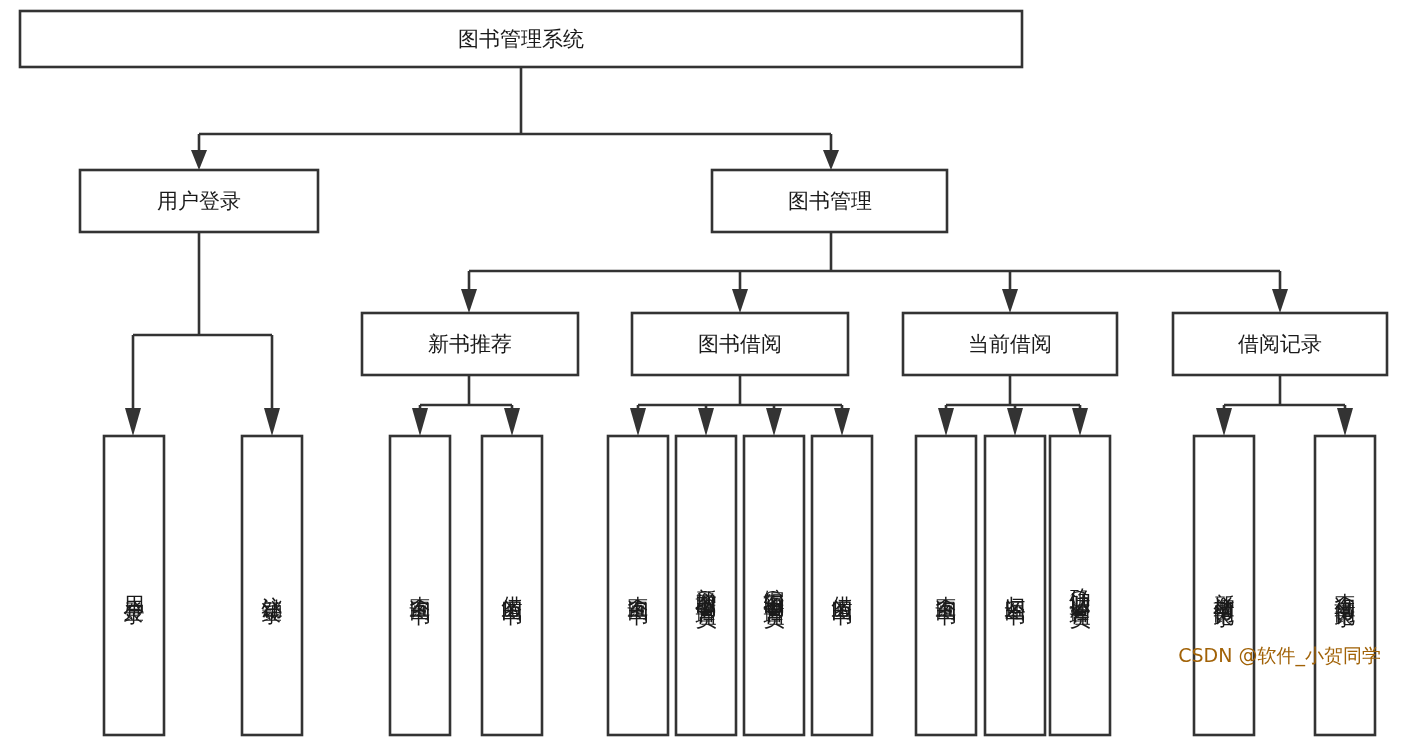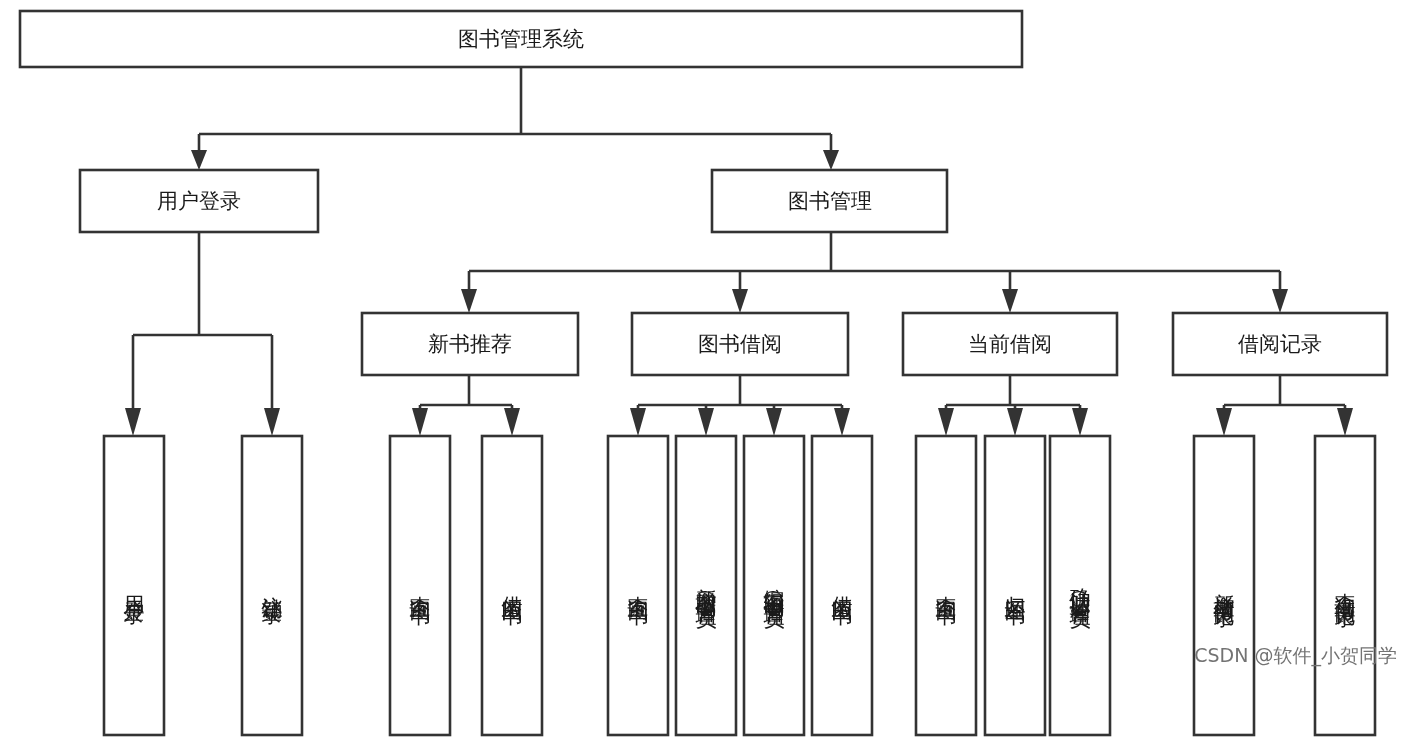--- a/index.html
+++ b/index.html
@@ -54,25 +54,25 @@
     font-family: "DejaVu Sans", "Liberation Sans", sans-serif;
     font-size: 21px;
     fill: #1a1a1a;
     writing-mode: vertical-rl;
     text-orientation: upright;
     text-anchor: middle;
     letter-spacing: 3px;
   }
   .watermark-text {
     position: absolute;
-    right: 8px;
+    right: 24px;
     bottom: 4px;
     font-family: "DejaVu Sans", "Liberation Sans", sans-serif;
     font-size: 19px;
-    color: #737373;
+    color: #a16207;
     white-space: nowrap;
     pointer-events: none;
     user-select: none;
   }
 </style>
 </head>
 <body>
 
 <div id="diagram-root">
 

